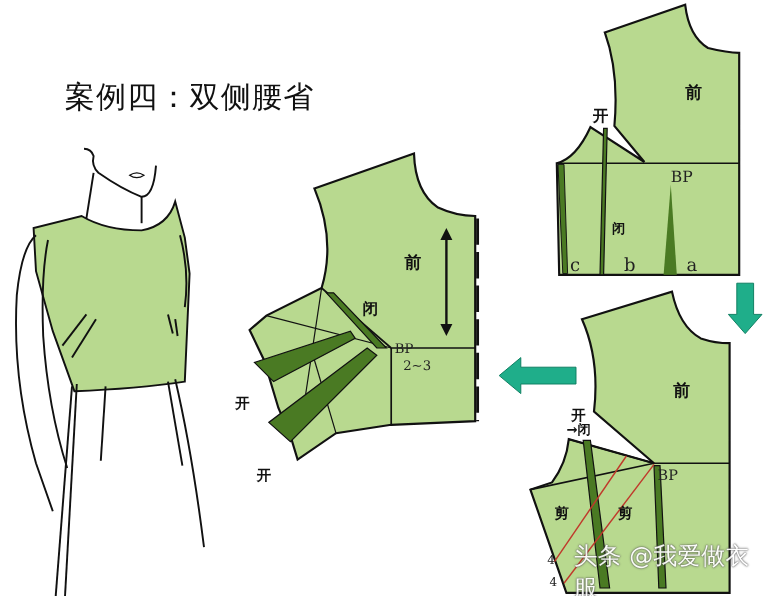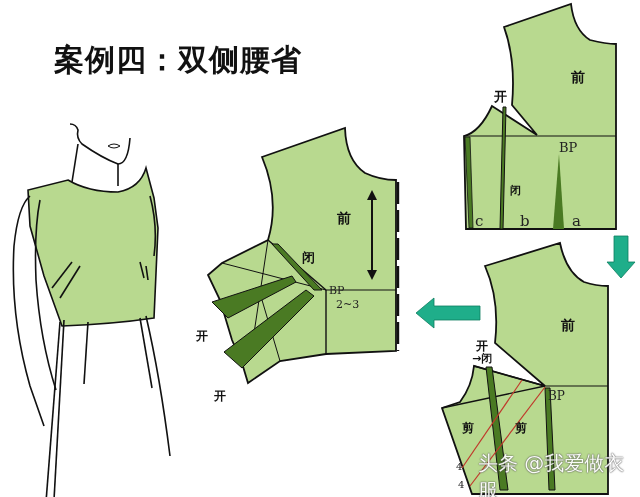--- a/index.html
+++ b/index.html
@@ -1,18 +1,18 @@
 <!DOCTYPE html>
 <html><head>
   <meta charset="utf-8">
   <style>
     html, body { margin: 0; padding: 0; background: #ffffff; }
     body { width: 640px; height: 497px; position: relative; overflow: hidden;
            font-family: "DejaVu Sans", sans-serif; }
-    .title { position: absolute; left: 54px; top: 40px; font-size: 30px; font-weight: bold;
+    .title { position: absolute; left: 54px; top: 64px; font-size: 25px; font-weight: normal;
              color: #111; letter-spacing: 1px; font-family: "DejaVu Sans", sans-serif; }
     svg.canvas { position: absolute; left: 0; top: 0; }
     .lbl { font-family: "DejaVu Sans", sans-serif; font-weight: bold; fill: #111; }
     .serif { font-family: "DejaVu Serif", serif; fill: #222; }
     .watermark { position: absolute; left: 478px; top: 450px; font-size: 20px; color: #ffffff;
                  text-shadow: 0 0 2px #555, 0 0 1px #333; font-family: "DejaVu Sans", sans-serif; opacity: 0.92;}
   </style>
 </head>
 <body>
 

